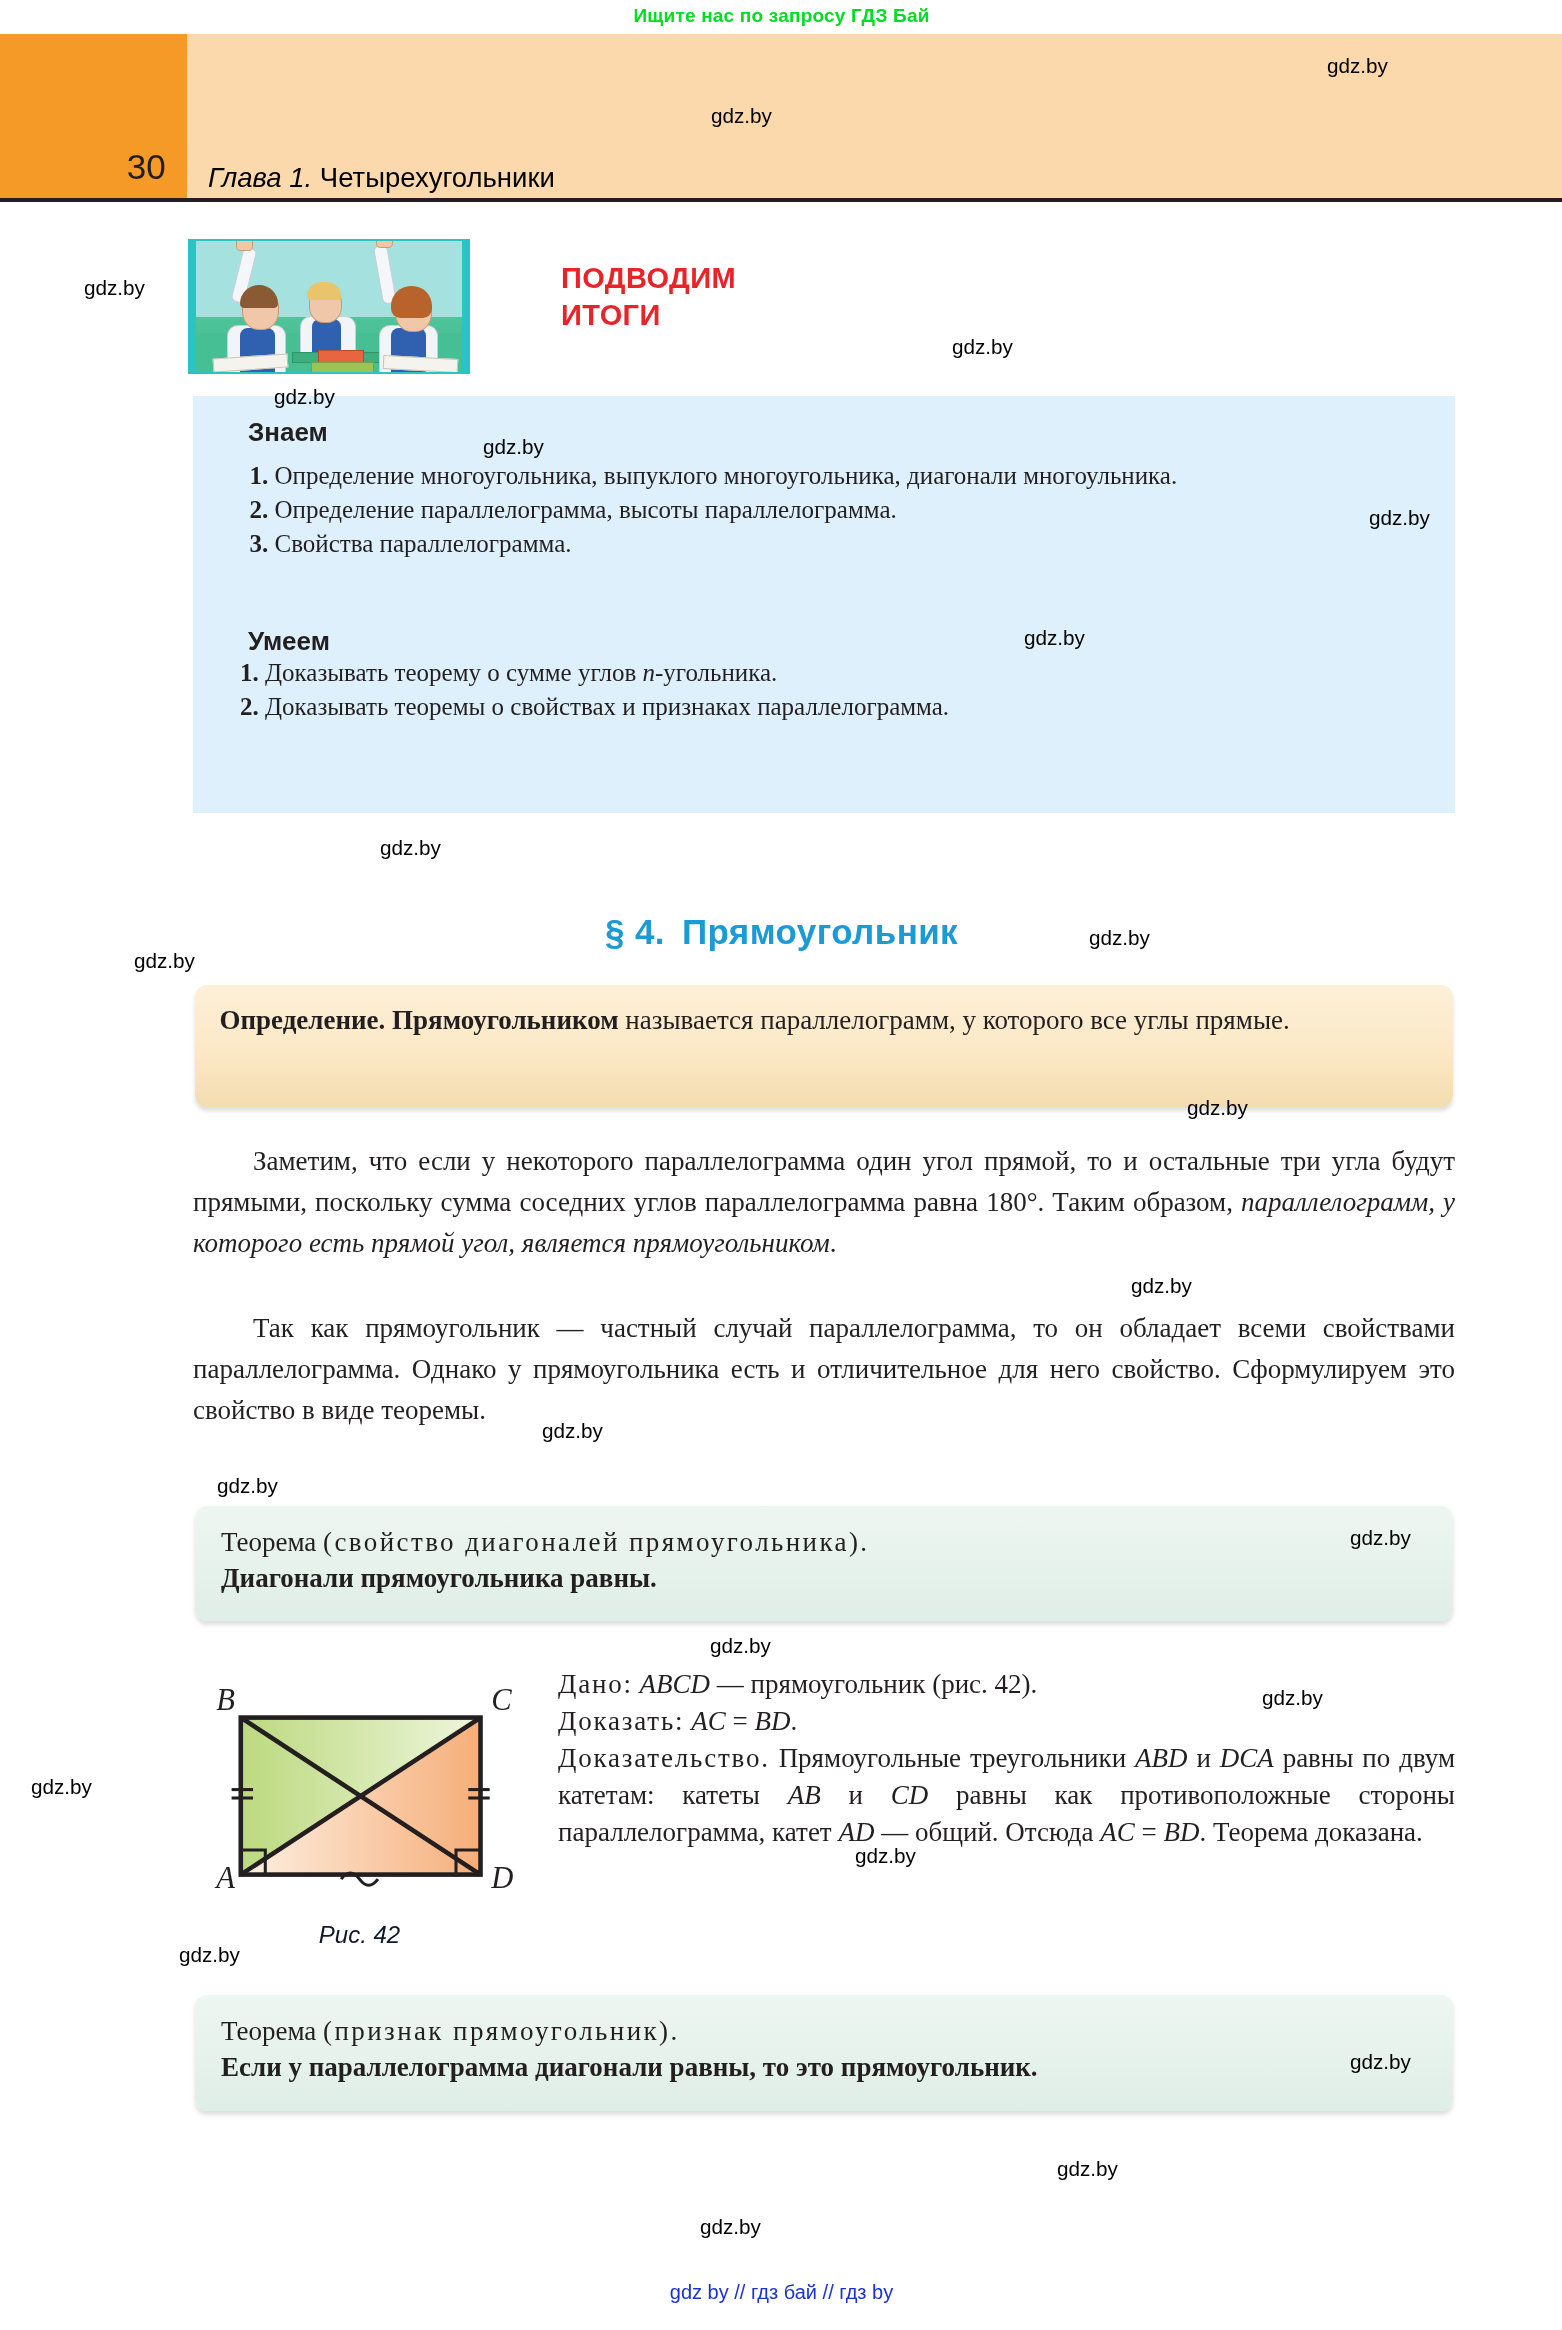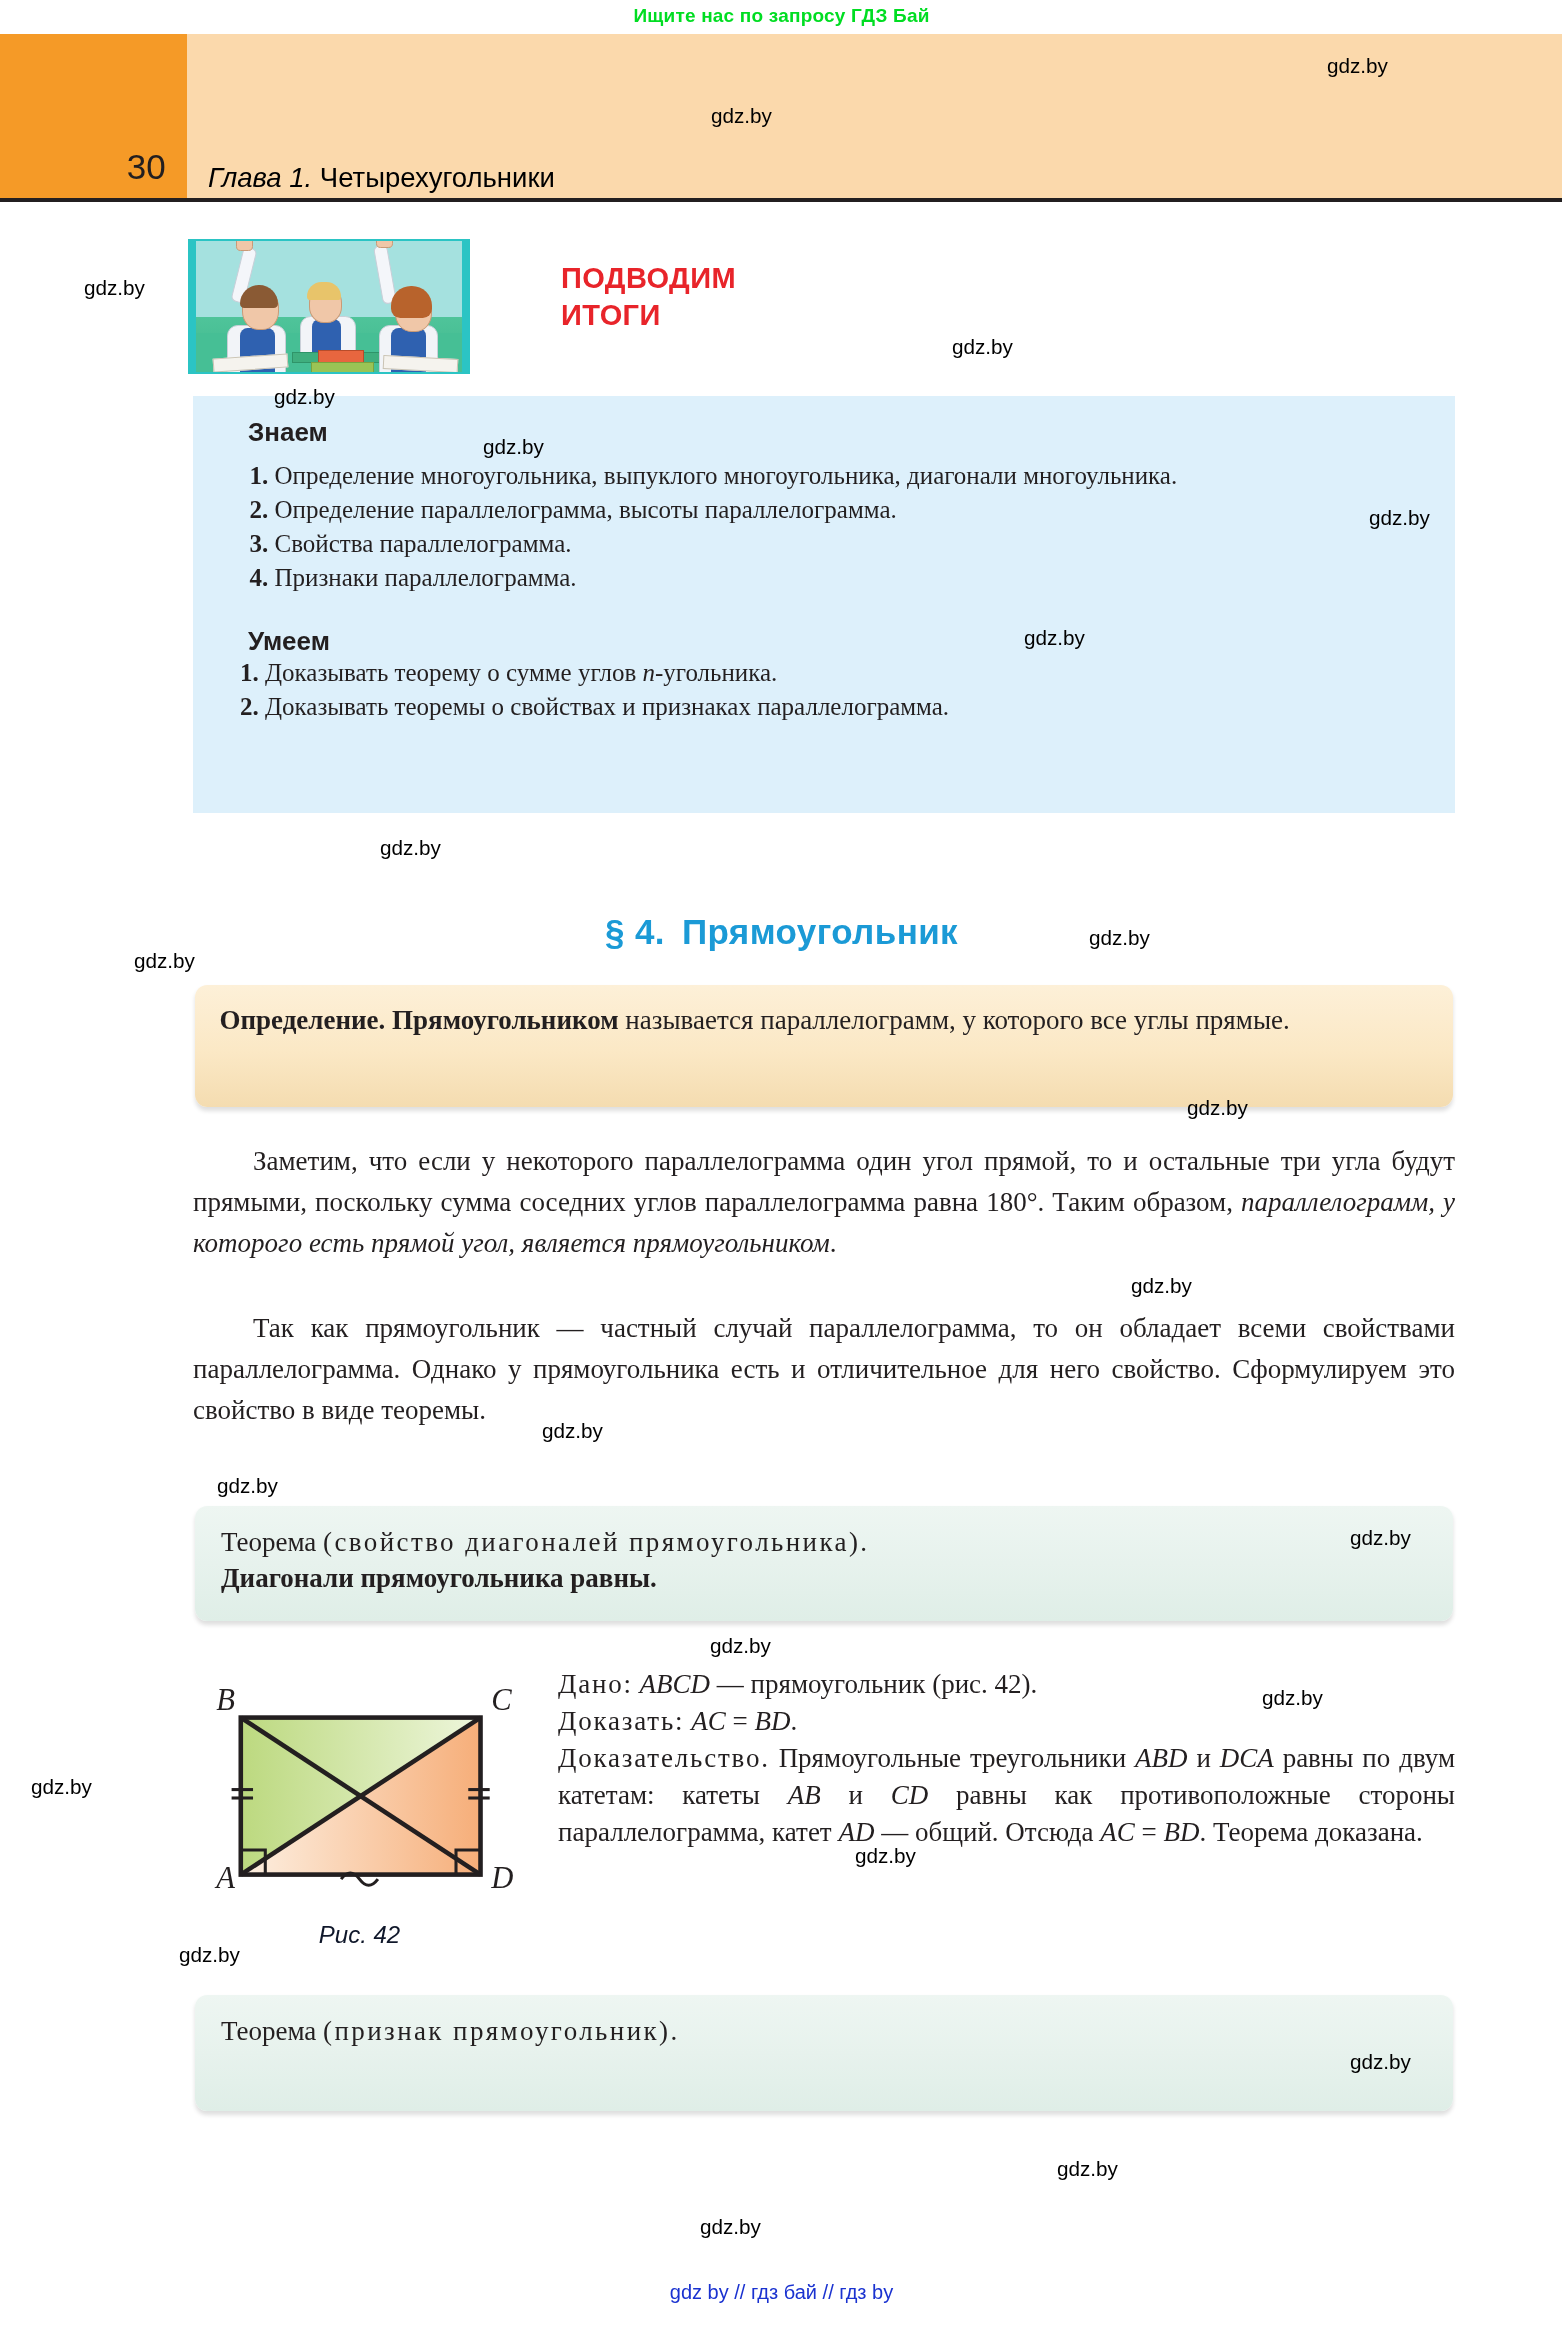--- a/index.html
+++ b/index.html
@@ -360,21 +360,20 @@
   <div>ПОДВОДИМ</div>
   <div>ИТОГИ</div>
 </div>
 
 <div class="summary-box">
   <div class="summary-sub know-title">Знаем</div>
   <ul class="summary-list know-list">
     <li><span class="s-num">1.</span> <span>Определение многоугольника, выпуклого многоугольника, диагонали многоульника.</span></li>
     <li style="text-indent:32px;"><span class="s-num">2.</span> <span>Определение параллелограмма, высоты параллелограмма.</span></li>
     <li style="text-indent:32px;"><span class="s-num">3.</span> <span>Свойства параллелограмма.</span></li>
-    <li style="text-indent:32px;"><span class="s-num">4.</span> <span>Признаки параллелограмма.</span></li>
   </ul>
 
   <div class="summary-sub can-title">Умеем</div>
   <ul class="summary-list can-list">
     <li><span class="s-num">1.</span> <span>Доказывать теорему о сумме углов </span><i>n</i><span>-угольника.</span></li>
     <li><span class="s-num">2.</span> <span>Доказывать теоремы о свойствах и признаках параллелограмма.</span></li>
   </ul>
 </div>
 
 <div class="para-heading">
@@ -435,20 +434,21 @@
 </div>
 
 <div class="proof-col">
   <p><span class="sp-wide">Дано:</span> <i>ABCD</i><span> — прямоугольник (рис. 42).</span></p>
   <p><span class="sp-wide">Доказать:</span> <i>AC</i><span> = </span><i>BD</i><span>.</span></p>
   <p style="text-align:justify;"><span class="sp-wide">Доказательство.</span><span> Прямоугольные треугольники </span><i>ABD</i><span> и </span><i>DCA</i><span> равны по двум катетам: катеты </span><i>AB</i><span> и </span><i>CD</i><span> равны как противоположные стороны параллелограмма, катет </span><i>AD</i><span> — общий. Отсюда </span><i>AC</i><span> = </span><i>BD</i><span>. Теорема доказана.</span></p>
 </div>
 
 <div class="theorem-box" id="thm2">
   <div class="thm-line1"><span>Теорема </span><span class="sp">(признак прямоугольник).</span></div>
+  <div class="thm-line2">Если у параллелограмма диагонали равны, то это прямоугольник.</div>
 </div>
 
 <div class="page-footer">
   <span>gdz by  //  гдз бай  //  гдз by</span>
 </div>
 
 <div id="watermark-layer">
     <div class="wm" style="left: 1327px; top: 54px;">gdz.by</div>
     <div class="wm" style="left: 711px; top: 104px;">gdz.by</div>
     <div class="wm" style="left: 84px; top: 276px;">gdz.by</div>

